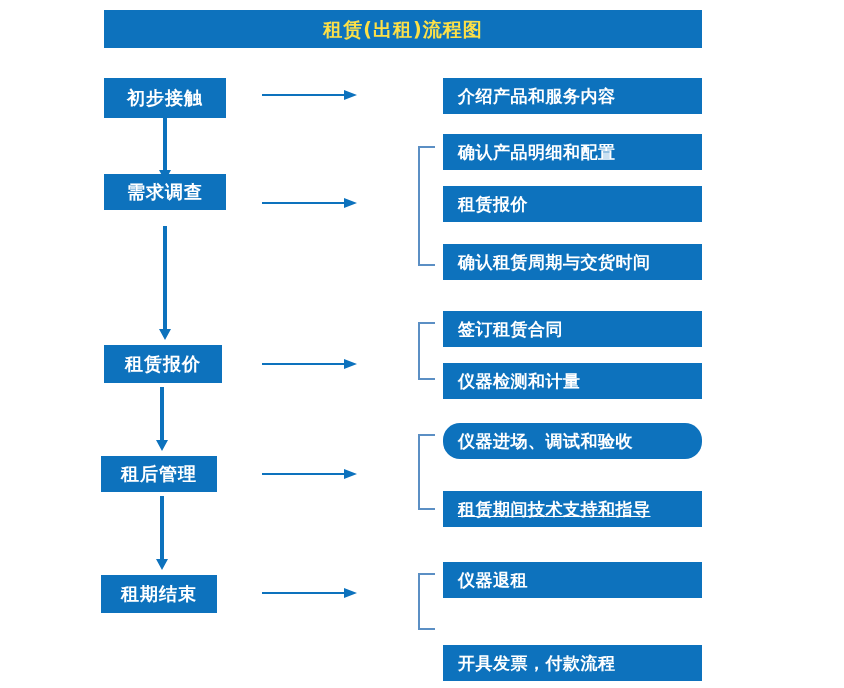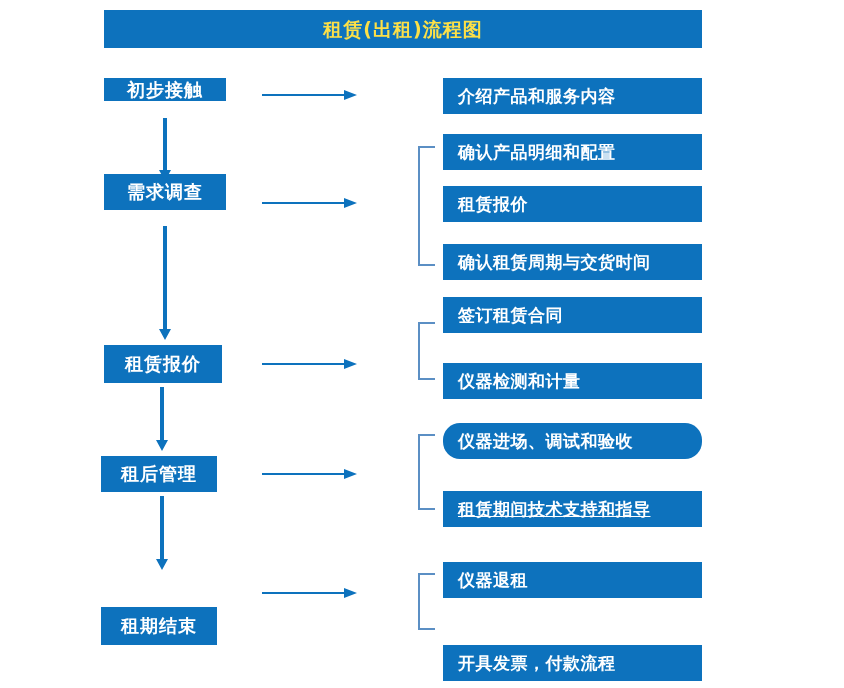--- a/index.html
+++ b/index.html
@@ -78,39 +78,39 @@
     width: 17px;
   }
 </style>
 </head>
 <body>
 
 <div id="canvas">
 
   <div class="title-banner">租赁(出租)流程图</div>
 
-  <div class="stage-box" style="left:104px; top:78px; width:122px; height:23px;">初步接触</div>
+  <div class="stage-box" style="left:104px; top:78px; width:122px; height:40px;">初步接触</div>
 
   <div class="stage-box" style="left:104px; top:174px; width:122px; height:36px;">需求调查</div>
 
   <div class="stage-box" style="left:104px; top:345px; width:118px; height:38px;">租赁报价</div>
 
   <div class="stage-box" style="left:101px; top:456px; width:116px; height:36px;">租后管理</div>
 
-  <div class="stage-box" style="left:101px; top:575px; width:116px; height:38px;margin-top:32px;">租期结束</div>
+  <div class="stage-box" style="left:101px; top:575px; width:116px; height:38px;">租期结束</div>
 
   <div class="detail-box" style="top:78px;">介绍产品和服务内容</div>
 
   <div class="detail-box" style="top:134px;">确认产品明细和配置</div>
 
   <div class="detail-box" style="top:186px;">租赁报价</div>
 
   <div class="detail-box" style="top:244px;">确认租赁周期与交货时间</div>
 
-  <div class="detail-box" style="top:297px;">签订租赁合同</div>
+  <div class="detail-box" style="top:311px;">签订租赁合同</div>
 
   <div class="detail-box" style="top:363px;">仪器检测和计量</div>
 
   <div class="detail-box" style="top:423px;border-radius:17px;">仪器进场、调试和验收</div>
 
   <div class="detail-box" style="top:491px;text-decoration:underline;">租赁期间技术支持和指导</div>
 
   <div class="detail-box" style="top:562px;">仪器退租</div>
 
   <div class="detail-box" style="top:613px;margin-top:32px;">开具发票，付款流程</div>

